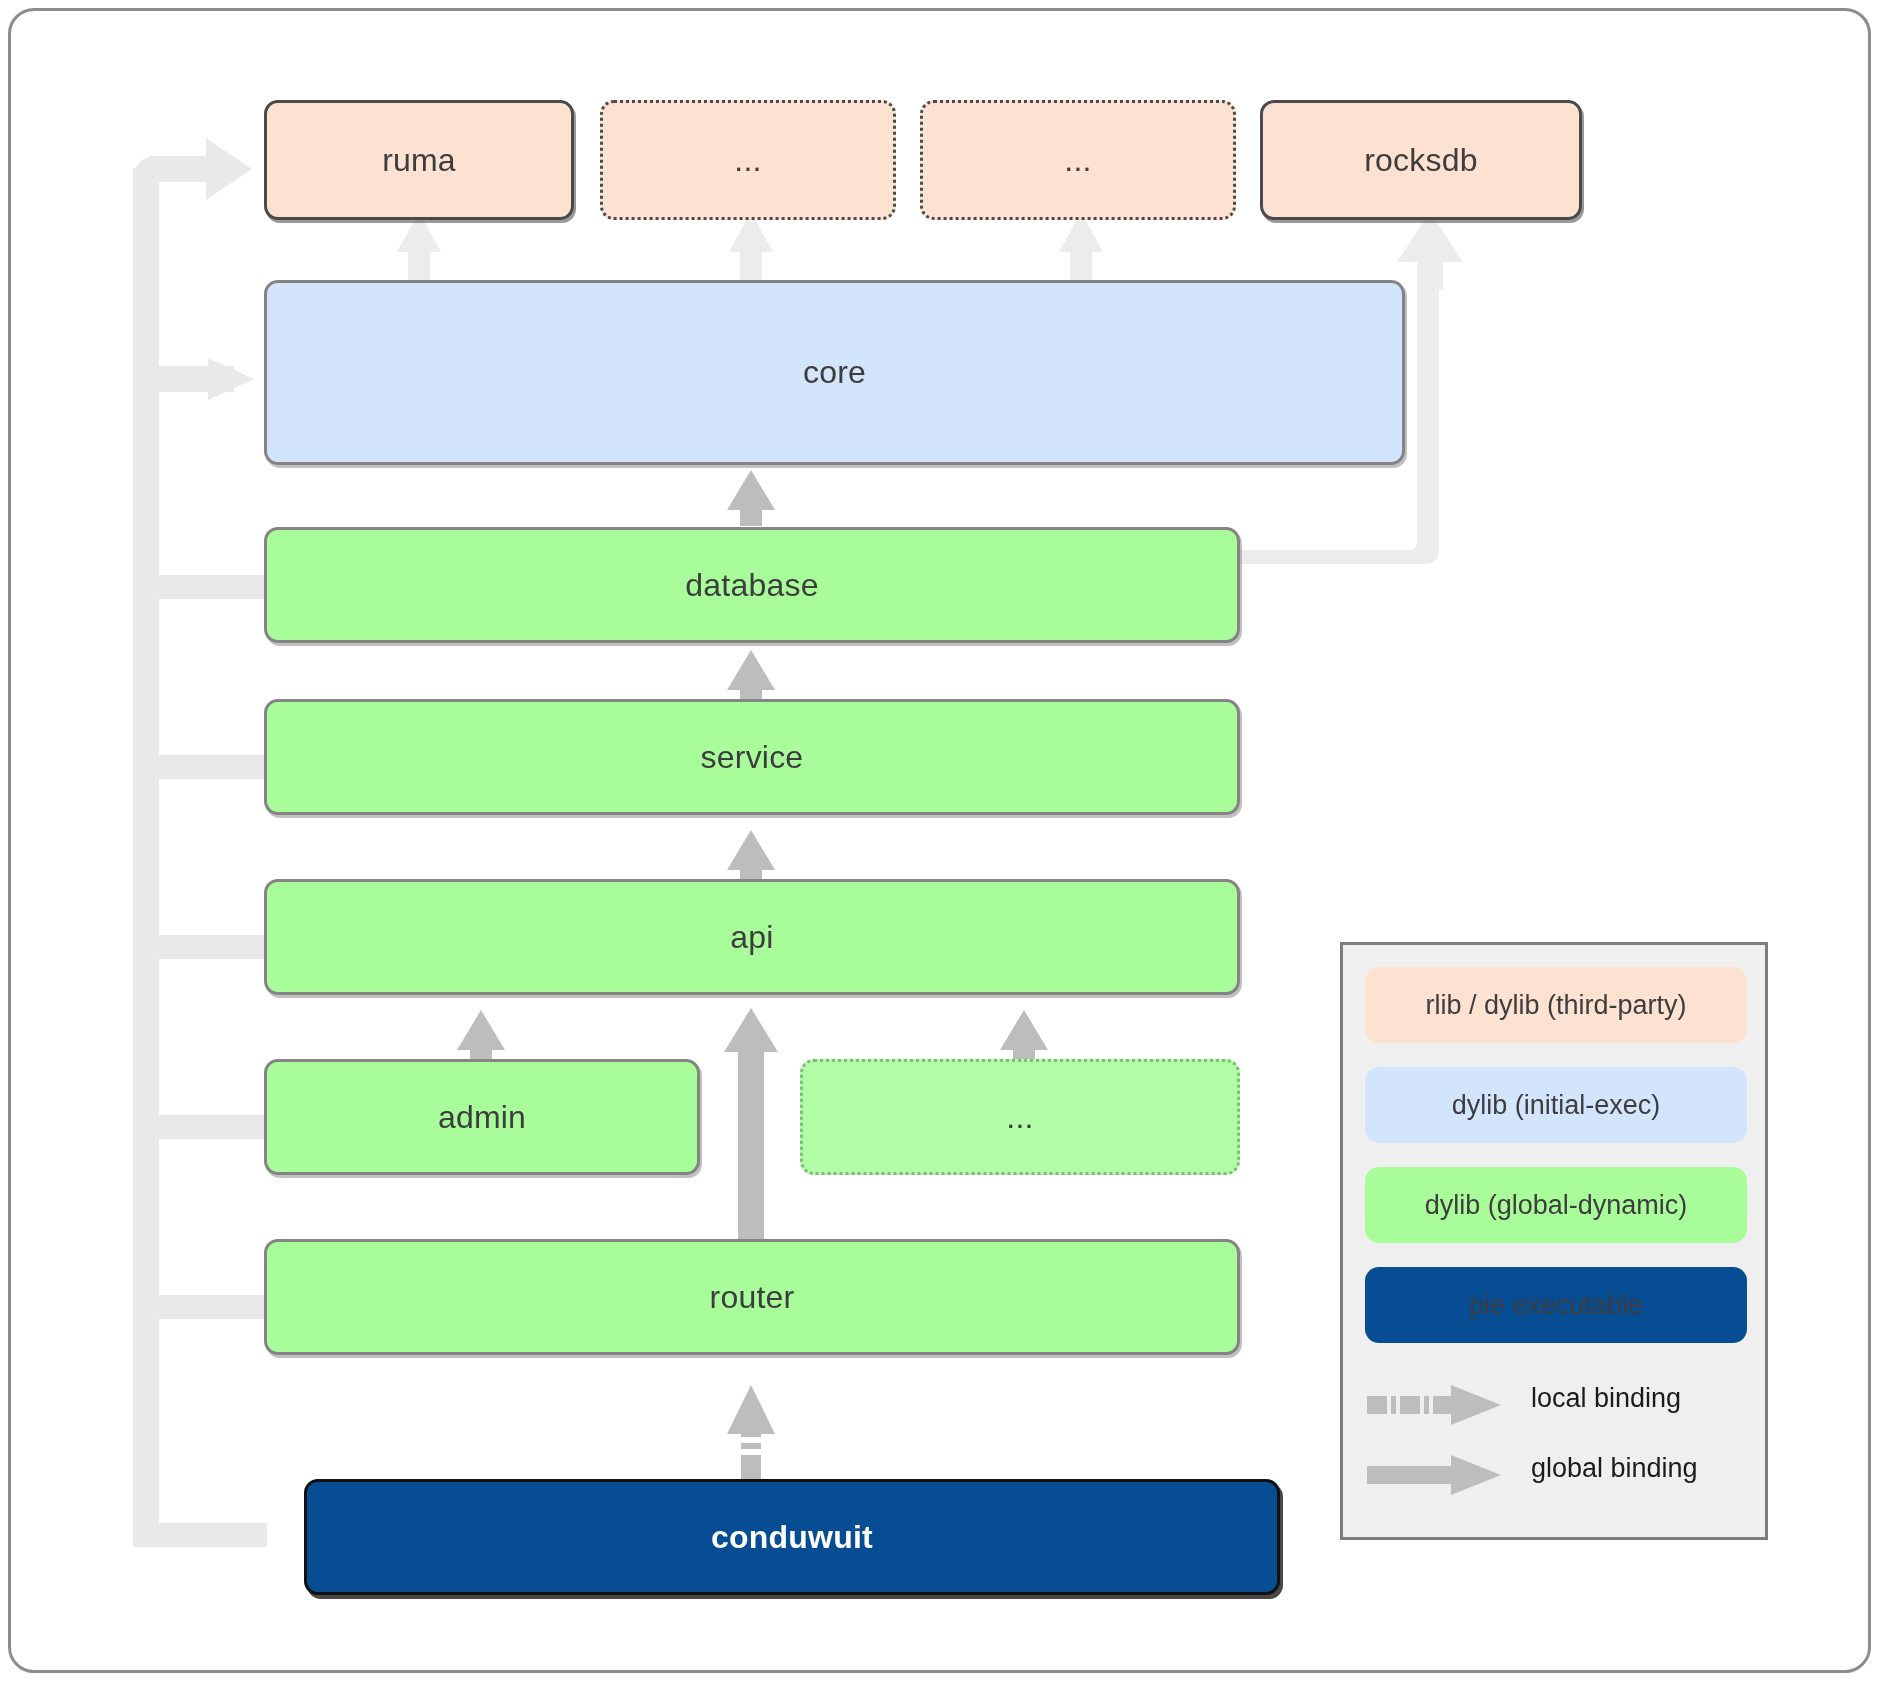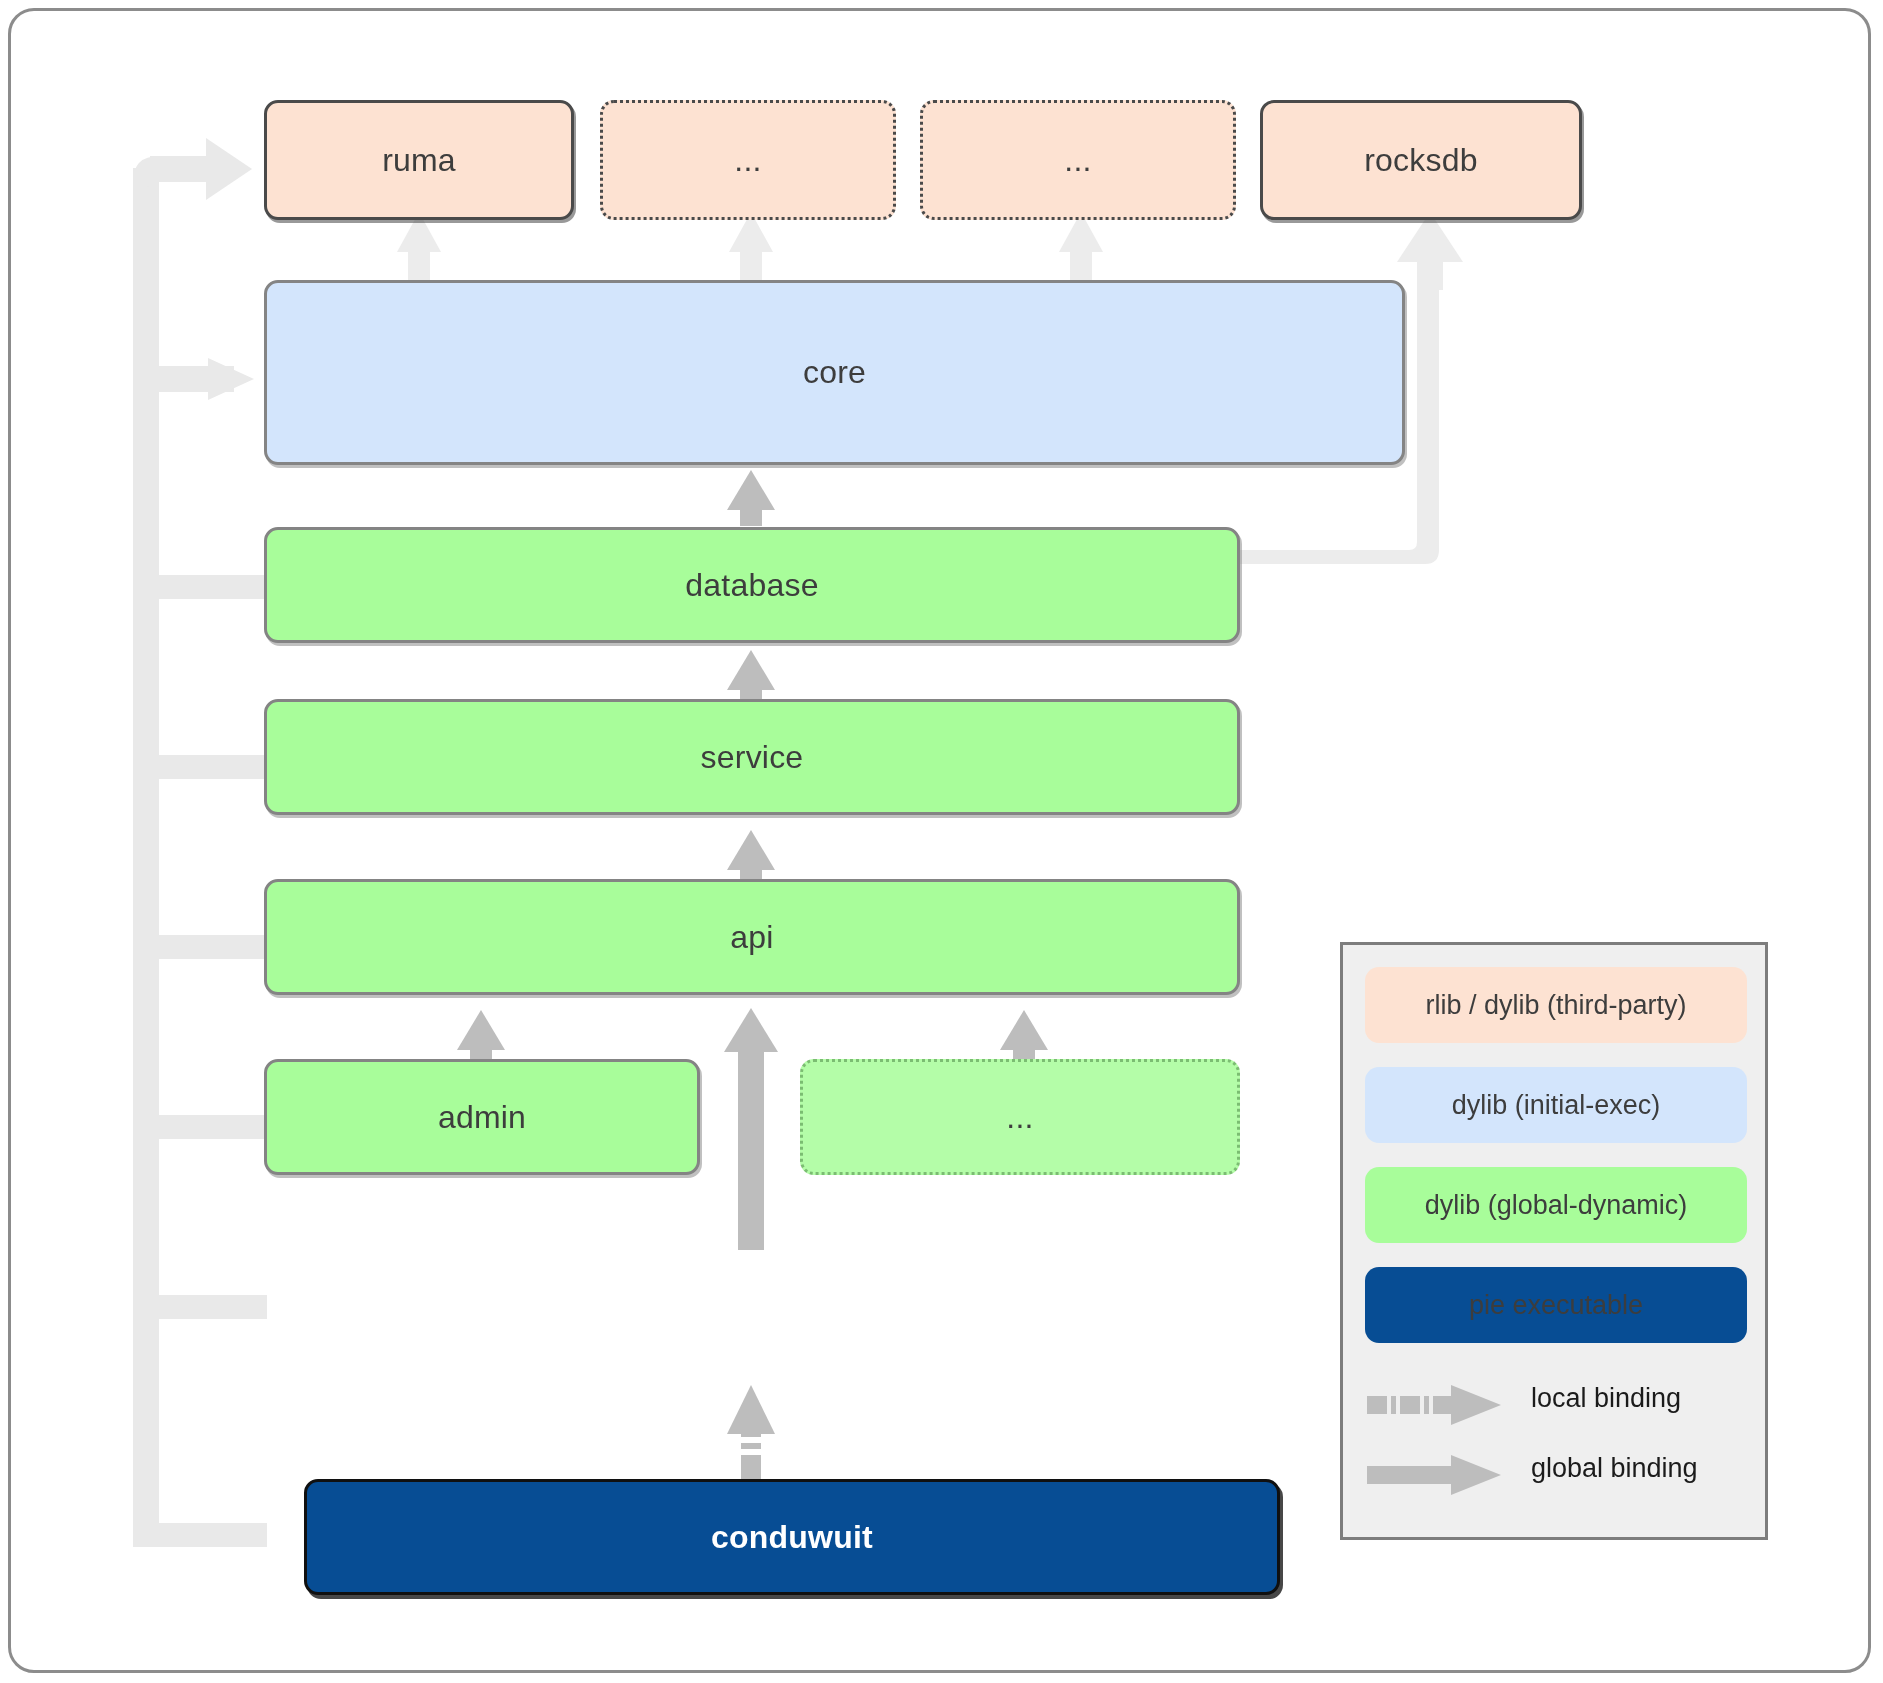--- a/index.html
+++ b/index.html
@@ -223,20 +223,23 @@
   </div>
 
   <div class="node c-green solid-gray" style="left:264px; top:1059px; width:436px; height:116px;">
     <span>admin</span>
   </div>
 
   <div class="node c-green-l dotted-gray" style="left:800px; top:1059px; width:440px; height:116px;">
     <span>...</span>
   </div>
 
+  <div class="node c-green solid-gray" style="left:264px; top:1239px; width:976px; height:116px;">
+    <span>router</span>
+  </div>
 
   <div class="node c-navy pie" style="left:264px; top:1479px; width:976px; height:116px;">
     <span>conduwuit</span>
   </div>
 
   <div id="legend">
 
     <div class="legend-chip c-peach solid-dark" style="top:22px;">
       <span>rlib / dylib (third-party)</span>
     </div>

